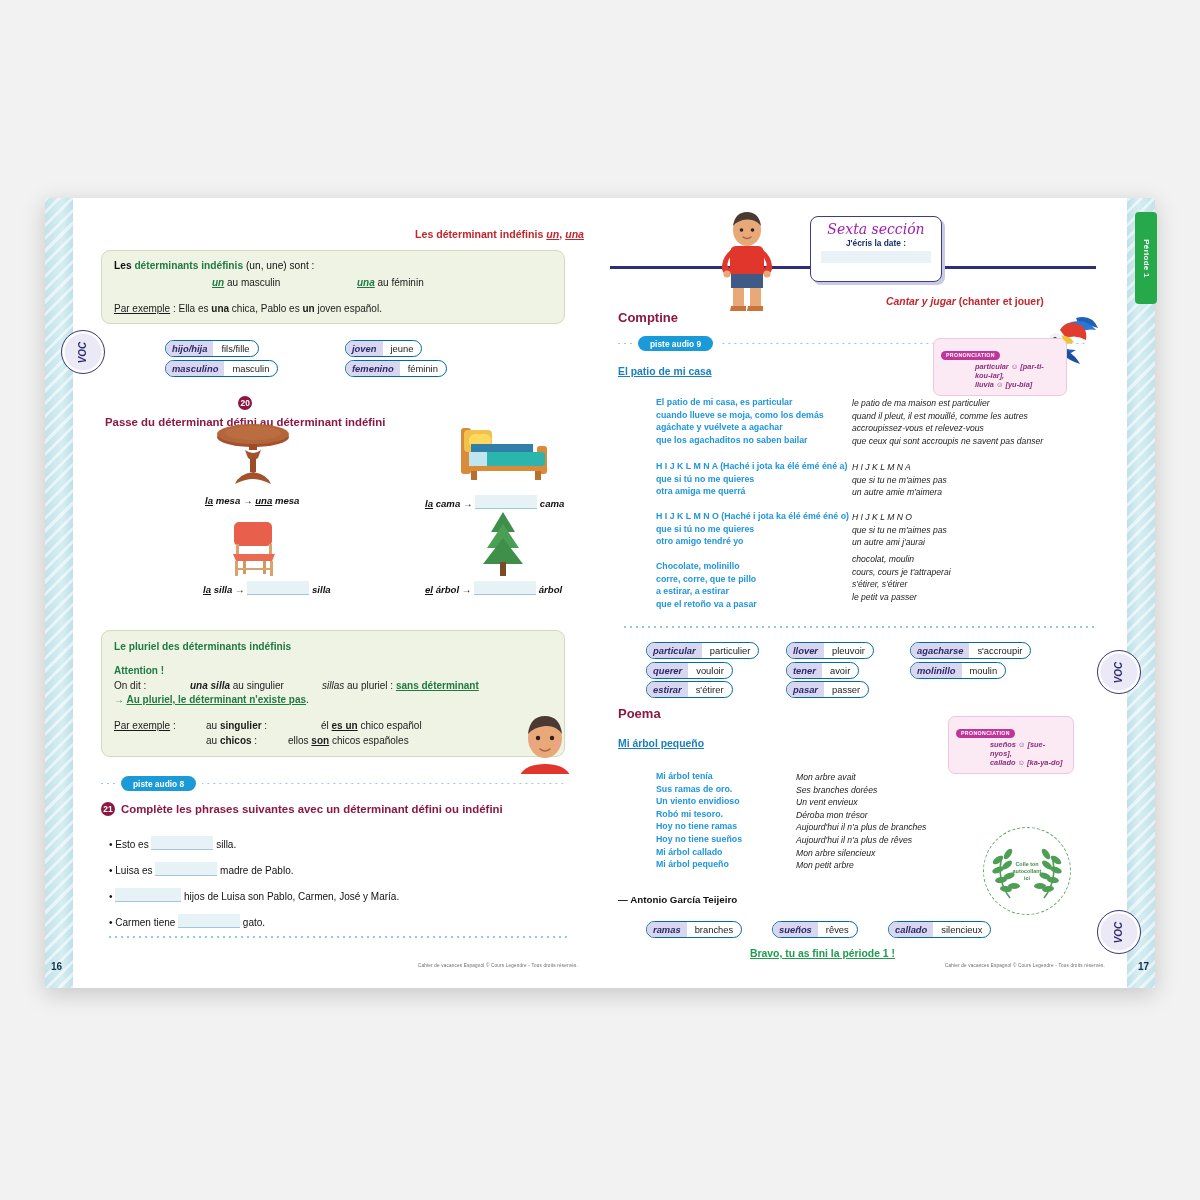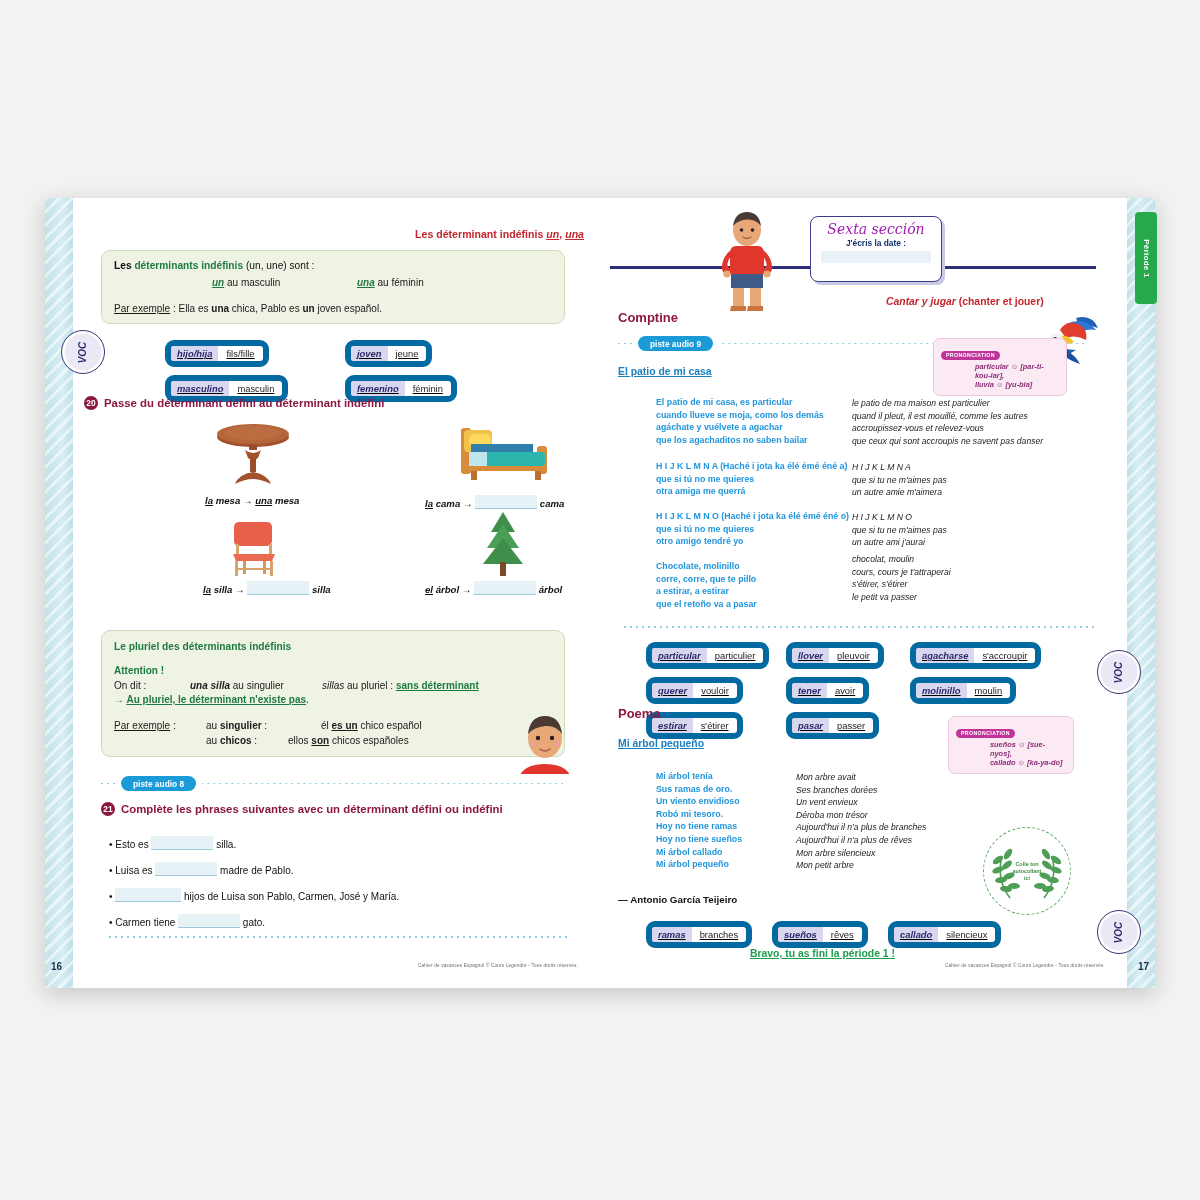--- a/index.html
+++ b/index.html
@@ -59,24 +59,23 @@
     background:#eef3e4;border:1px solid #cfdcb9;border-radius:9px;
   }
   .greenbox .gtitle{color:#1f7a42;font-size:10.2px;font-weight:bold;}
   .greenbox .gtxt{color:#1b1b1b;font-size:10px;}
   .gre{color:#1f7a42;font-weight:bold;}
   .grn-u{color:#1f7a42;font-weight:bold;text-decoration:underline;}
 
   
   .chip{
     display:inline-flex;align-items:center;
-    border:6px solid #0369a1;border-radius:9px;background:#fff;
-    font-size:9.4px;overflow:hidden;height:15px;margin:0 6px 8px 0;
+    border:1px solid #0369a1;border-radius:9px;background:#fff;
+    font-size:9.4px;overflow:hidden;height:15px;margin:0 6px 2px 0;
     vertical-align:middle;
-    text-decoration:underline;
   }
   .chip .es{
     background:#d9d6ef;color:#2b2a6b;font-style:italic;font-weight:bold;
     padding:0 6px;height:100%;display:flex;align-items:center;
   }
   .chip .fr{color:#1b1b1b;padding:0 8px;}
 
   
   .exo{position:absolute;display:flex;align-items:center;gap:6px;}
   .exo .num{
@@ -233,21 +232,21 @@
       <div class="chip">
             <span class="es">joven</span>
             <span class="fr">jeune</span>
           </div>
       <div class="chip">
             <span class="es">femenino</span>
             <span class="fr">féminin</span>
           </div>
     </div>
 
-    <div class="exo" style="left:11px;top:198px;">
+    <div class="exo" style="left:32px;top:198px;flex-direction:column;">
       <div class="num">20</div>
       <div class="etxt">Passe du déterminant défini au déterminant indéfini</div>
     </div>
 
     <svg class="ill" style="left:140px;top:222px;" width="80" height="70" viewBox="0 0 80 70">
       <ellipse cx="40" cy="17" rx="36" ry="10" fill="#a2522d"></ellipse>
       <ellipse cx="40" cy="14" rx="36" ry="10" fill="#b5653a"></ellipse>
       <ellipse cx="40" cy="13" rx="28" ry="7" fill="#c2764a" opacity=".5"></ellipse>
       <path d="M36 24 h8 v6 h-8z" fill="#9b4d2a"></path>
       <path d="M32 30 q8 6 16 0 l-3 8 q-5 4 -10 0z" fill="#a2522d"></path>

